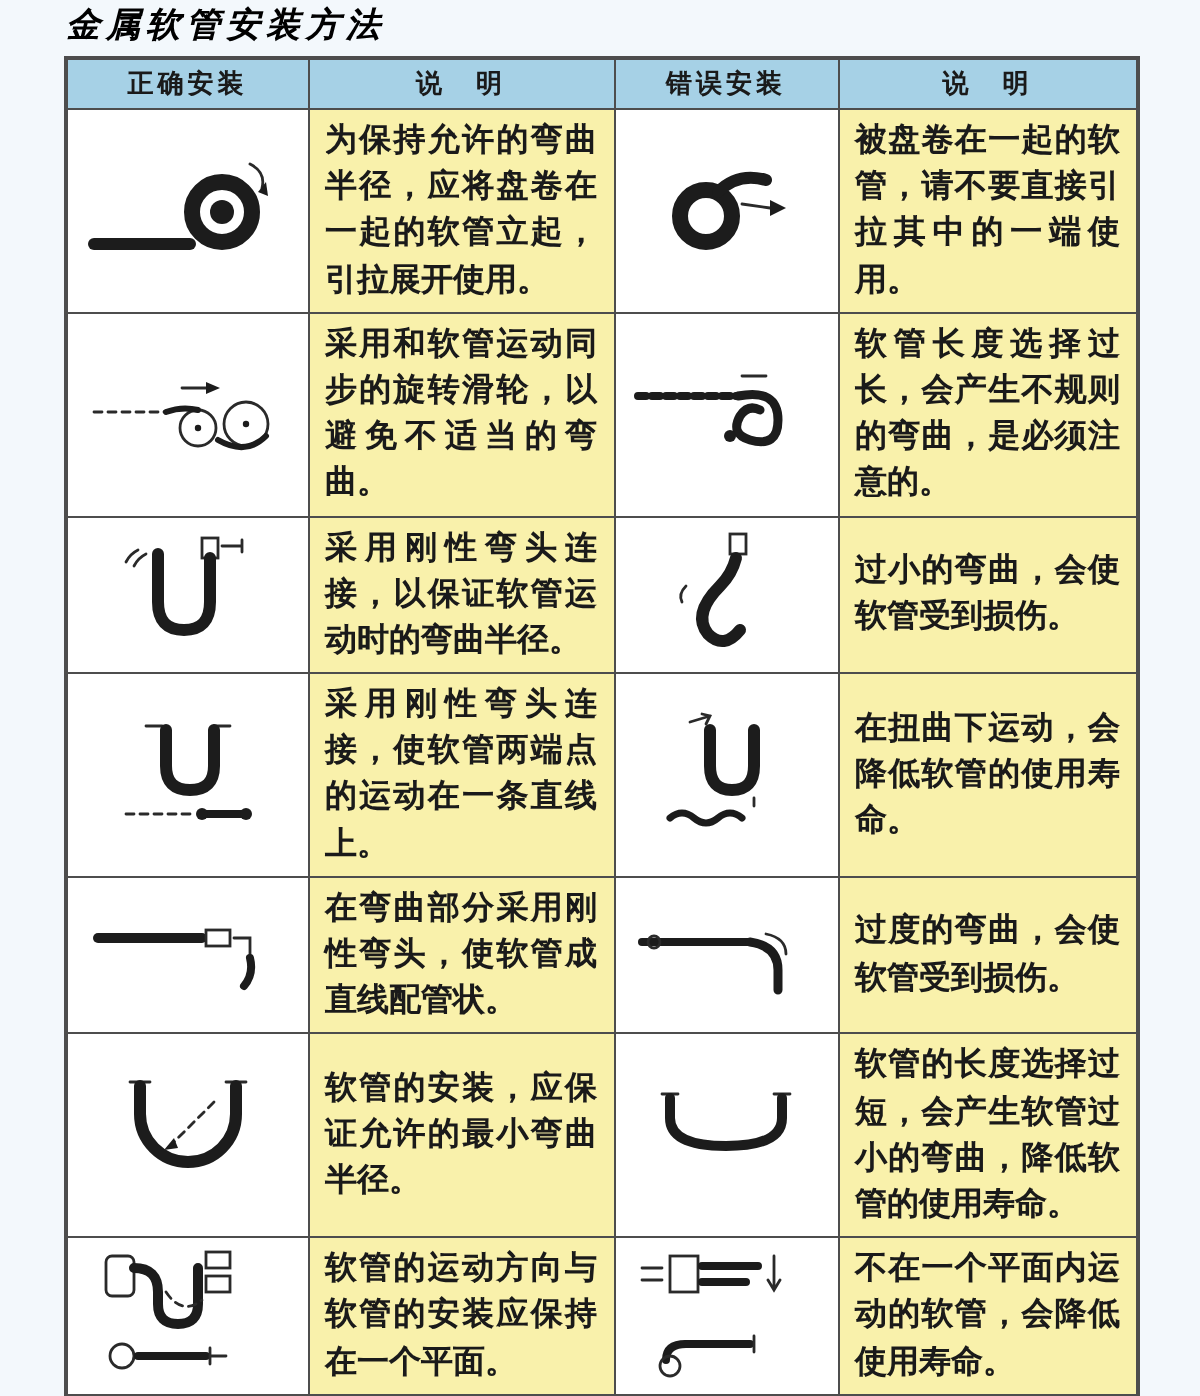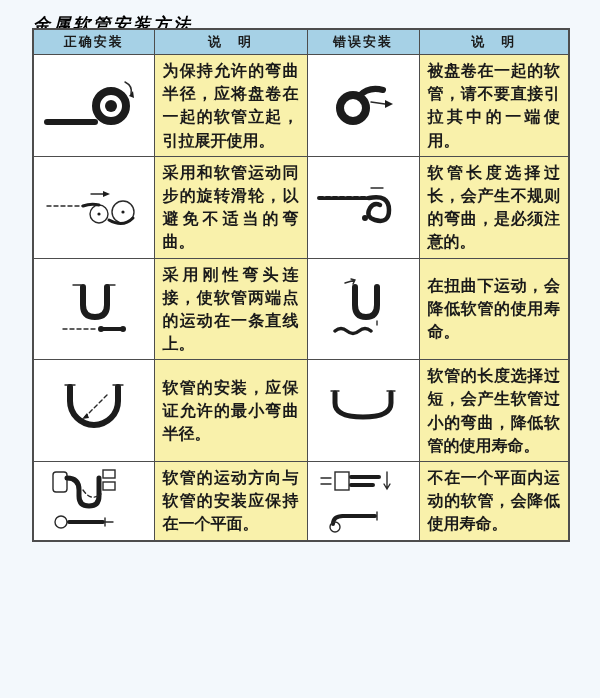--- a/index.html
+++ b/index.html
@@ -11,21 +11,20 @@
     color:#1a1a1a;
   }
   .page-title{
     position:absolute;top:1px;left:33px;
     font-family:"DejaVu Serif","Liberation Serif",serif;
     font-style:italic;
     font-weight:bold;
     font-size:17px;
     letter-spacing:3px;
     color:#000;
-    margin-top:12px;
   }
   table.install-table{
     position:absolute;top:28px;left:32px;
     width:536px;
     border-collapse:collapse;
     table-layout:fixed;
     border:2px solid #4d4d4d;
     background:#fff;
   }
   .install-table th,.install-table td{
@@ -126,20 +125,39 @@
         <path class="hose dash" stroke-width="4" d="M6 22 L56 22"></path>
         <path class="thin" d="M58 12 l12 0"></path>
         <path class="hose" stroke-width="4.5" d="M56 22 q20 -4 20 12 q0 14 -14 10 q-10 -3 -5 -12 q4 -6 10 -3"></path>
         <circle class="fill" cx="52" cy="42" r="3"></circle>
       </svg>
     </td>
     <td class="desc">软管长度选择过长，会产生不规则的弯曲，是必须注意的。</td>
   </tr>
 
 
+  <tr class="r5">
+    <td class="img">
+      <svg width="110" height="60" viewBox="0 0 110 60">
+        <path class="thin" d="M30 10 q-4 2 -6 6 m10 -4 q-4 2 -6 6"></path>
+        <rect class="thin" x="62" y="4" width="8" height="10"></rect>
+        <path class="thin" d="M72 8 l10 0 m0 -3 l0 6"></path>
+        <path class="hose" stroke-width="6" d="M40 12 L40 36 q0 14 13 14 q13 0 13 -14 L66 14"></path>
+      </svg>
+    </td>
+    <td class="desc">采用刚性弯头连接，以保证软管运动时的弯曲半径。</td>
+    <td class="img">
+      <svg width="100" height="60" viewBox="0 0 100 60">
+        <rect class="thin" x="52" y="2" width="8" height="10"></rect>
+        <path class="hose" stroke-width="6" d="M55 14 q-2 8 -8 14 q-14 14 -6 24 q8 8 16 -2"></path>
+        <path class="thin" d="M30 28 q-4 4 -2 8"></path>
+      </svg>
+    </td>
+    <td class="desc">过小的弯曲，会使软管受到损伤。</td>
+  </tr>
 
   <tr class="r6">
     <td class="img">
       <svg width="110" height="60" viewBox="0 0 110 60">
         <path class="thin" d="M34 8 l8 0 m26 0 l8 0"></path>
         <path class="hose" stroke-width="6" d="M44 10 L44 28 q0 12 12 12 q12 0 12 -12 L68 10"></path>
         <path class="thin dash" d="M24 52 L58 52"></path>
         <path class="hose" stroke-width="4" d="M62 52 L84 52"></path>
         <circle class="fill" cx="62" cy="52" r="3"></circle>
         <circle class="fill" cx="84" cy="52" r="3"></circle>
@@ -150,20 +168,40 @@
       <svg width="100" height="60" viewBox="0 0 100 60">
         <path class="thin" d="M32 6 l10 -3 m-4 -1 l4 1 l-2 4"></path>
         <path class="hose" stroke-width="6" d="M42 10 L42 28 q0 12 11 12 q11 0 11 -12 L64 10"></path>
         <path class="thin dash" d="M64 44 l0 6"></path>
         <path class="hose" stroke-width="3.5" d="M22 54 q6 -5 12 0 t12 0 t12 0"></path>
       </svg>
     </td>
     <td class="desc">在扭曲下运动，会降低软管的使用寿命。</td>
   </tr>
 
+  <tr class="r7">
+    <td class="img">
+      <svg width="110" height="60" viewBox="0 0 110 60">
+        <path class="hose" stroke-width="5" d="M10 24 L62 24"></path>
+        <rect class="thin" x="64" y="20" width="12" height="8"></rect>
+        <path class="thin" d="M78 24 l8 0 l0 12"></path>
+        <path class="hose" stroke-width="4" d="M86 34 q2 8 -3 14"></path>
+      </svg>
+    </td>
+    <td class="desc">在弯曲部分采用刚性弯头，使软管成直线配管状。</td>
+    <td class="img">
+      <svg width="100" height="60" viewBox="0 0 100 60">
+        <path class="hose" stroke-width="4" d="M8 26 L62 26"></path>
+        <circle class="thin" cx="14" cy="26" r="3"></circle>
+        <path class="hose" stroke-width="4.5" d="M62 26 q14 2 14 14 L76 50"></path>
+        <path class="thin" d="M70 22 q10 2 10 10"></path>
+      </svg>
+    </td>
+    <td class="desc">过度的弯曲，会使软管受到损伤。</td>
+  </tr>
 
   <tr class="r8">
     <td class="img">
       <svg width="110" height="64" viewBox="0 0 110 64">
         <path class="thin" d="M26 8 l10 0 m38 0 l10 0"></path>
         <path class="hose" stroke-width="6" d="M31 10 L31 24 A24 24 0 0 0 79 24 L79 10"></path>
         <path class="thin dash" d="M68 18 L46 40"></path>
         <path class="fill" d="M48 36 l-5 6 l7 -1 z"></path>
       </svg>
     </td>

